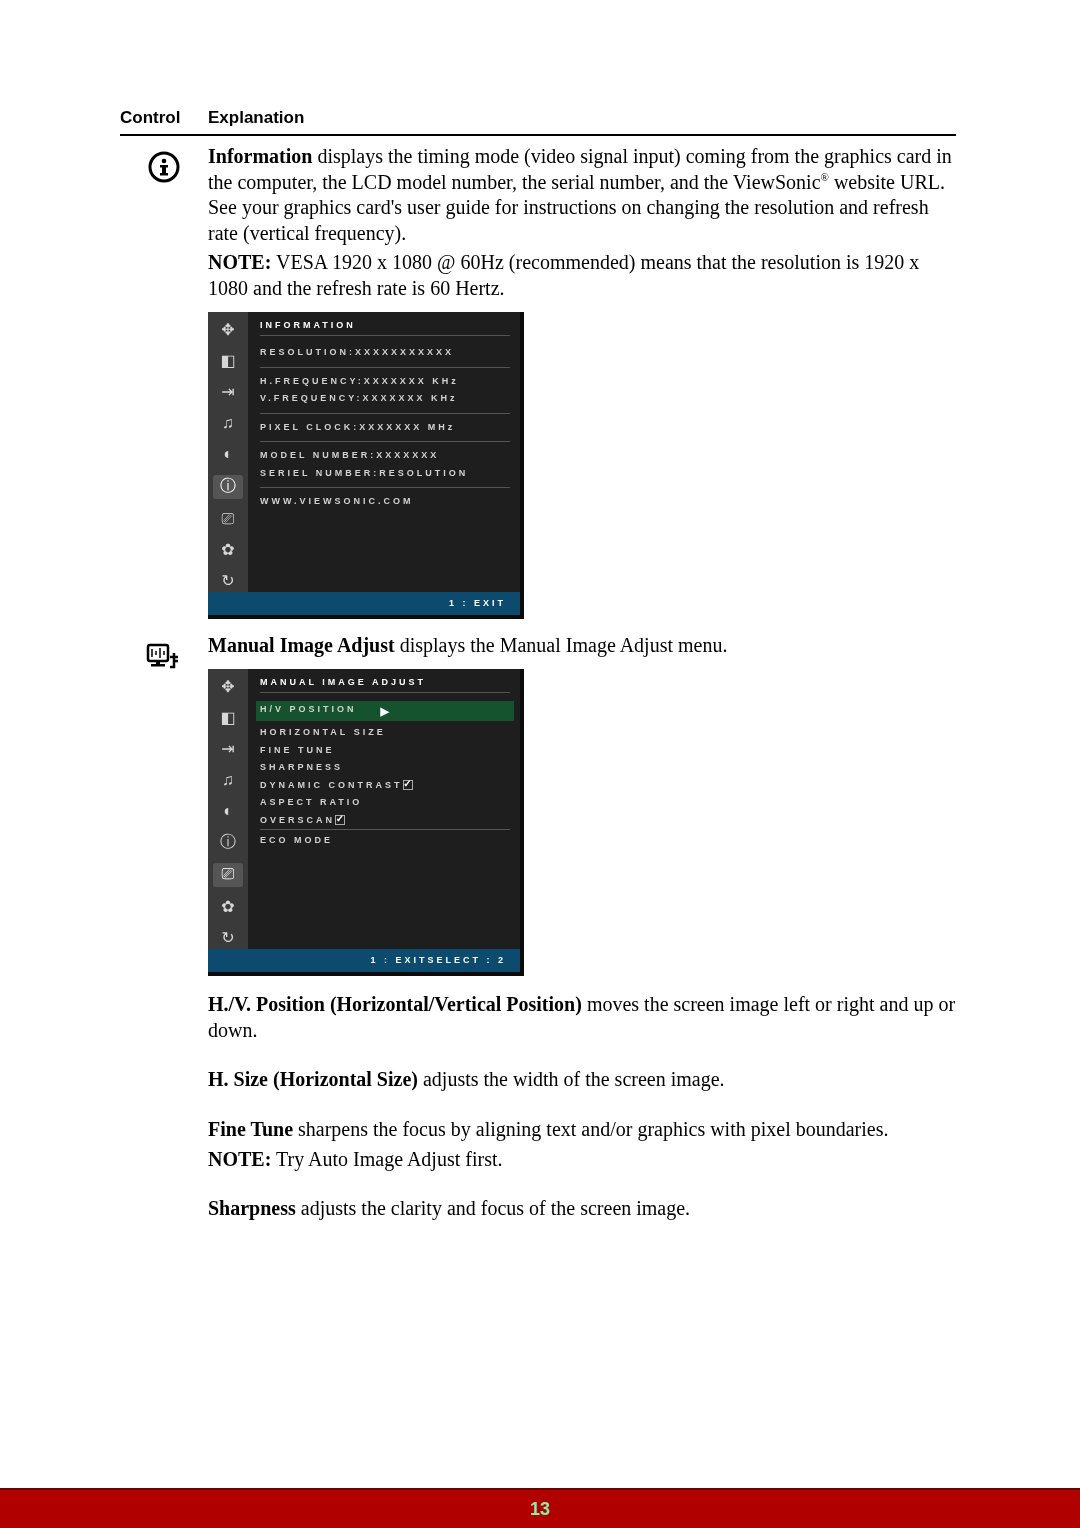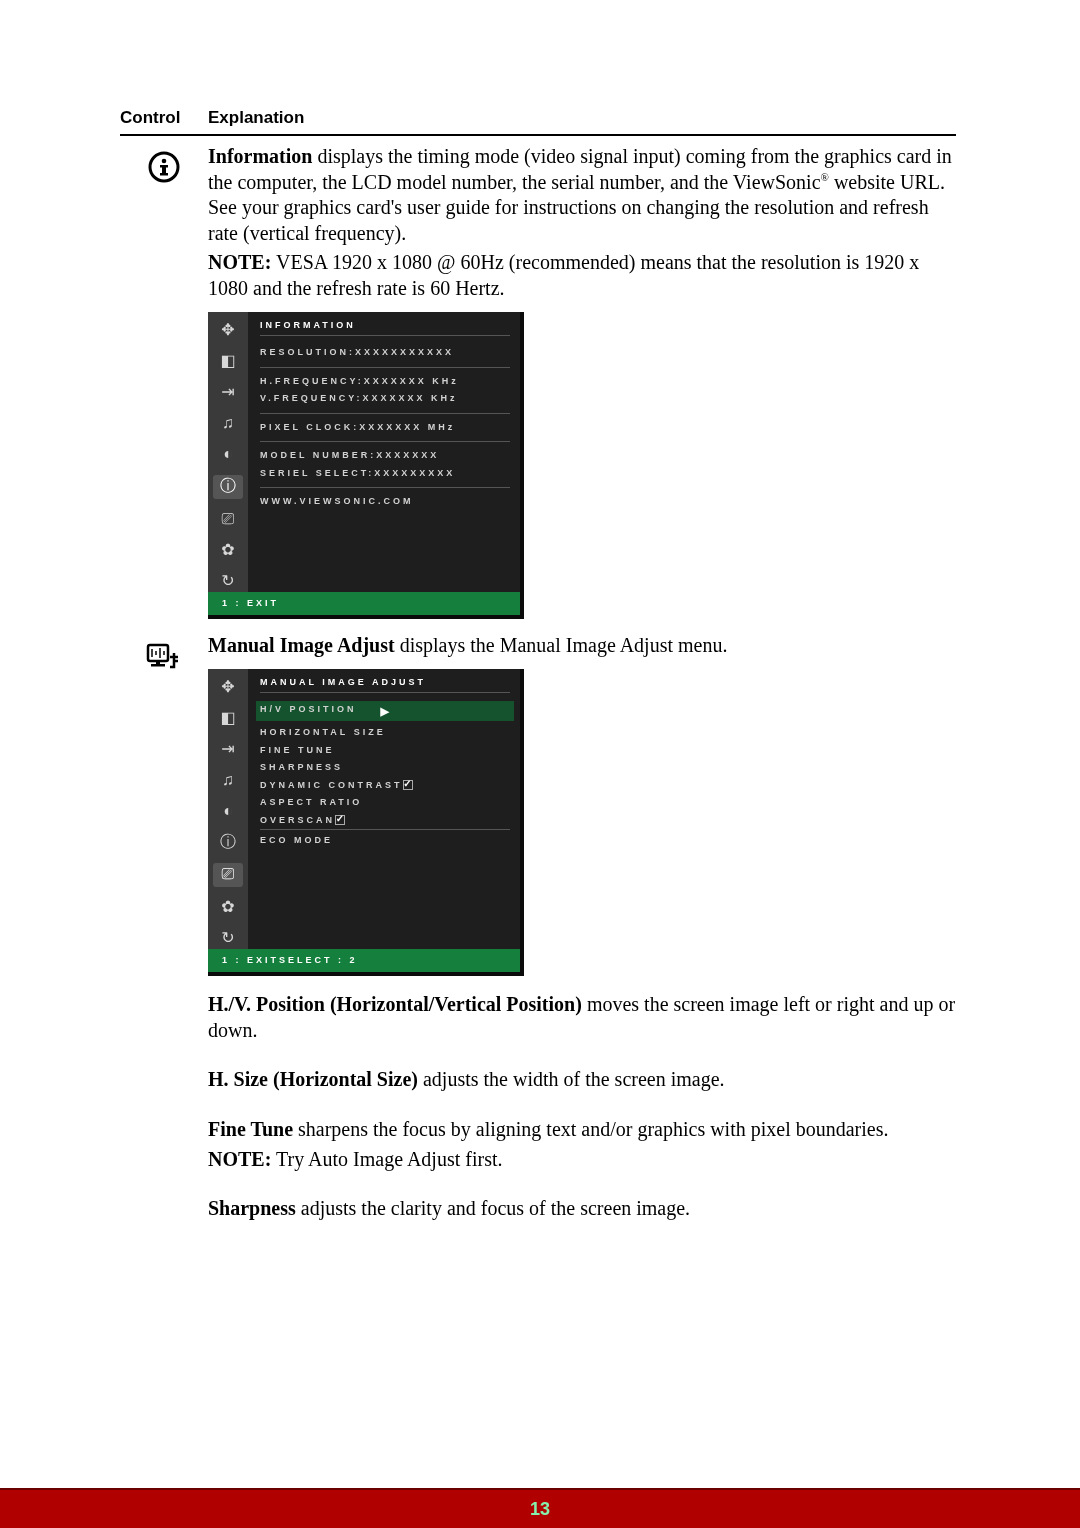--- a/index.html
+++ b/index.html
@@ -115,28 +115,28 @@
   }
   .osd-content .hl {
     background: #14532d;
     padding: 3px 4px;
     margin: 0 -4px 3px -4px;
     gap: 24px;
   }
   .osd-content .arrow { color:#fff; font-size:11px; letter-spacing:0;}
   .osd-content .check { color:#fff; font-size:10px; border:1px solid #aaa; width:10px; height:10px; display:inline-flex; align-items:center; justify-content:center; letter-spacing:0; }
   .osd-footer {
-    background: #15803d;
+    background: #0c4a6e;
     color: #fff;
     font-size: 9px;
     letter-spacing: 3px;
     font-weight: bold;
     padding: 6px 14px;
     display: flex;
-    justify-content: flex-start;
+    justify-content: flex-end;
   }
 
   .bottom-bar {
     position: absolute;
     left: 0;
     bottom: 0;
     width: 100%;
     height: 38px;
     background: #b00000;
     color: #86efac;
@@ -211,21 +211,21 @@
               </div>
             <div class="divider"></div>
             <div class="line">
                 <span>PIXEL CLOCK:XXXXXXX  MHz</span>
               </div>
             <div class="divider"></div>
             <div class="line">
                 <span>MODEL NUMBER:XXXXXXX</span>
               </div>
             <div class="line">
-                <span>SERIEL SELECT:XXXXXXXXX</span>
+                <span>SERIEL NUMBER:RESOLUTION</span>
               </div>
             <div class="divider"></div>
             <div class="line">
                 <span>WWW.VIEWSONIC.COM</span>
               </div>
           </div>
         </div>
         <div class="osd-footer">
           <span>1 : EXIT</span>
           <span></span>

